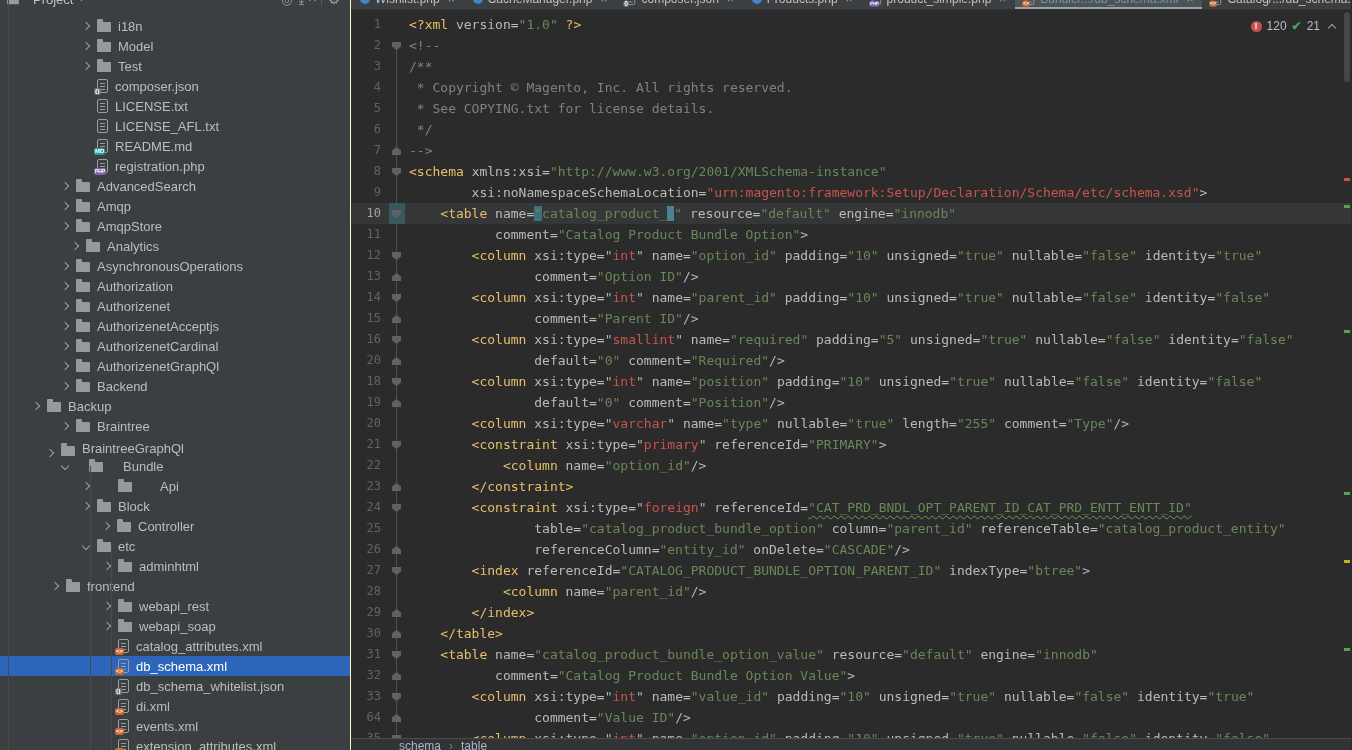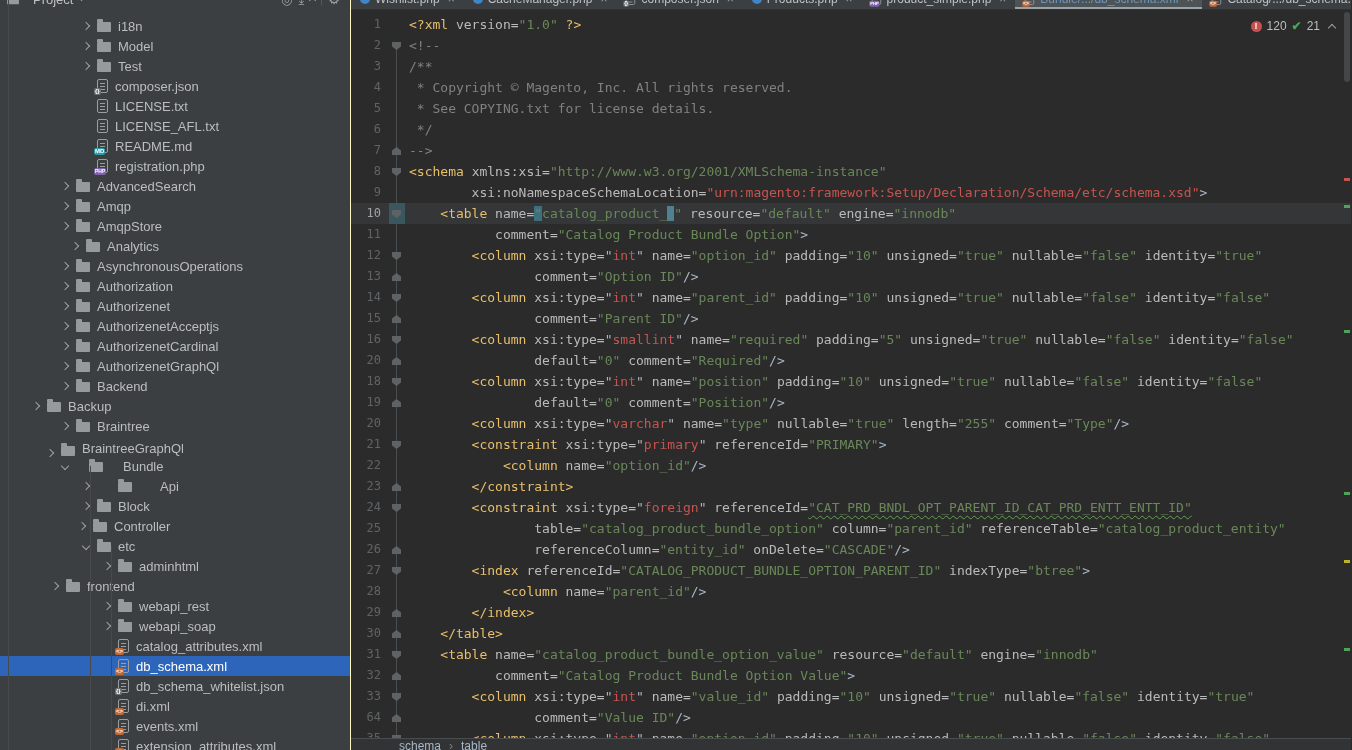--- a/index.html
+++ b/index.html
@@ -243,21 +243,21 @@
         <div class="tree-row" style="padding-left: 83px; gap: 21px;">
           <span class="chev r"></span>
           <span class="folder"></span>
           <span>Api</span>
         </div>
         <div class="tree-row" style="padding-left: 83px;">
           <span class="chev r"></span>
           <span class="folder"></span>
           <span>Block</span>
         </div>
-        <div class="tree-row" style="padding-left: 79px;">
+        <div class="tree-row" style="padding-left: 103px;">
           <span class="chev r"></span>
           <span class="folder"></span>
           <span>Controller</span>
         </div>
         <div class="tree-row" style="padding-left: 83px;">
           <span class="chev d"></span>
           <span class="folder"></span>
           <span>etc</span>
         </div>
         <div class="tree-row" style="padding-left: 104px;">

